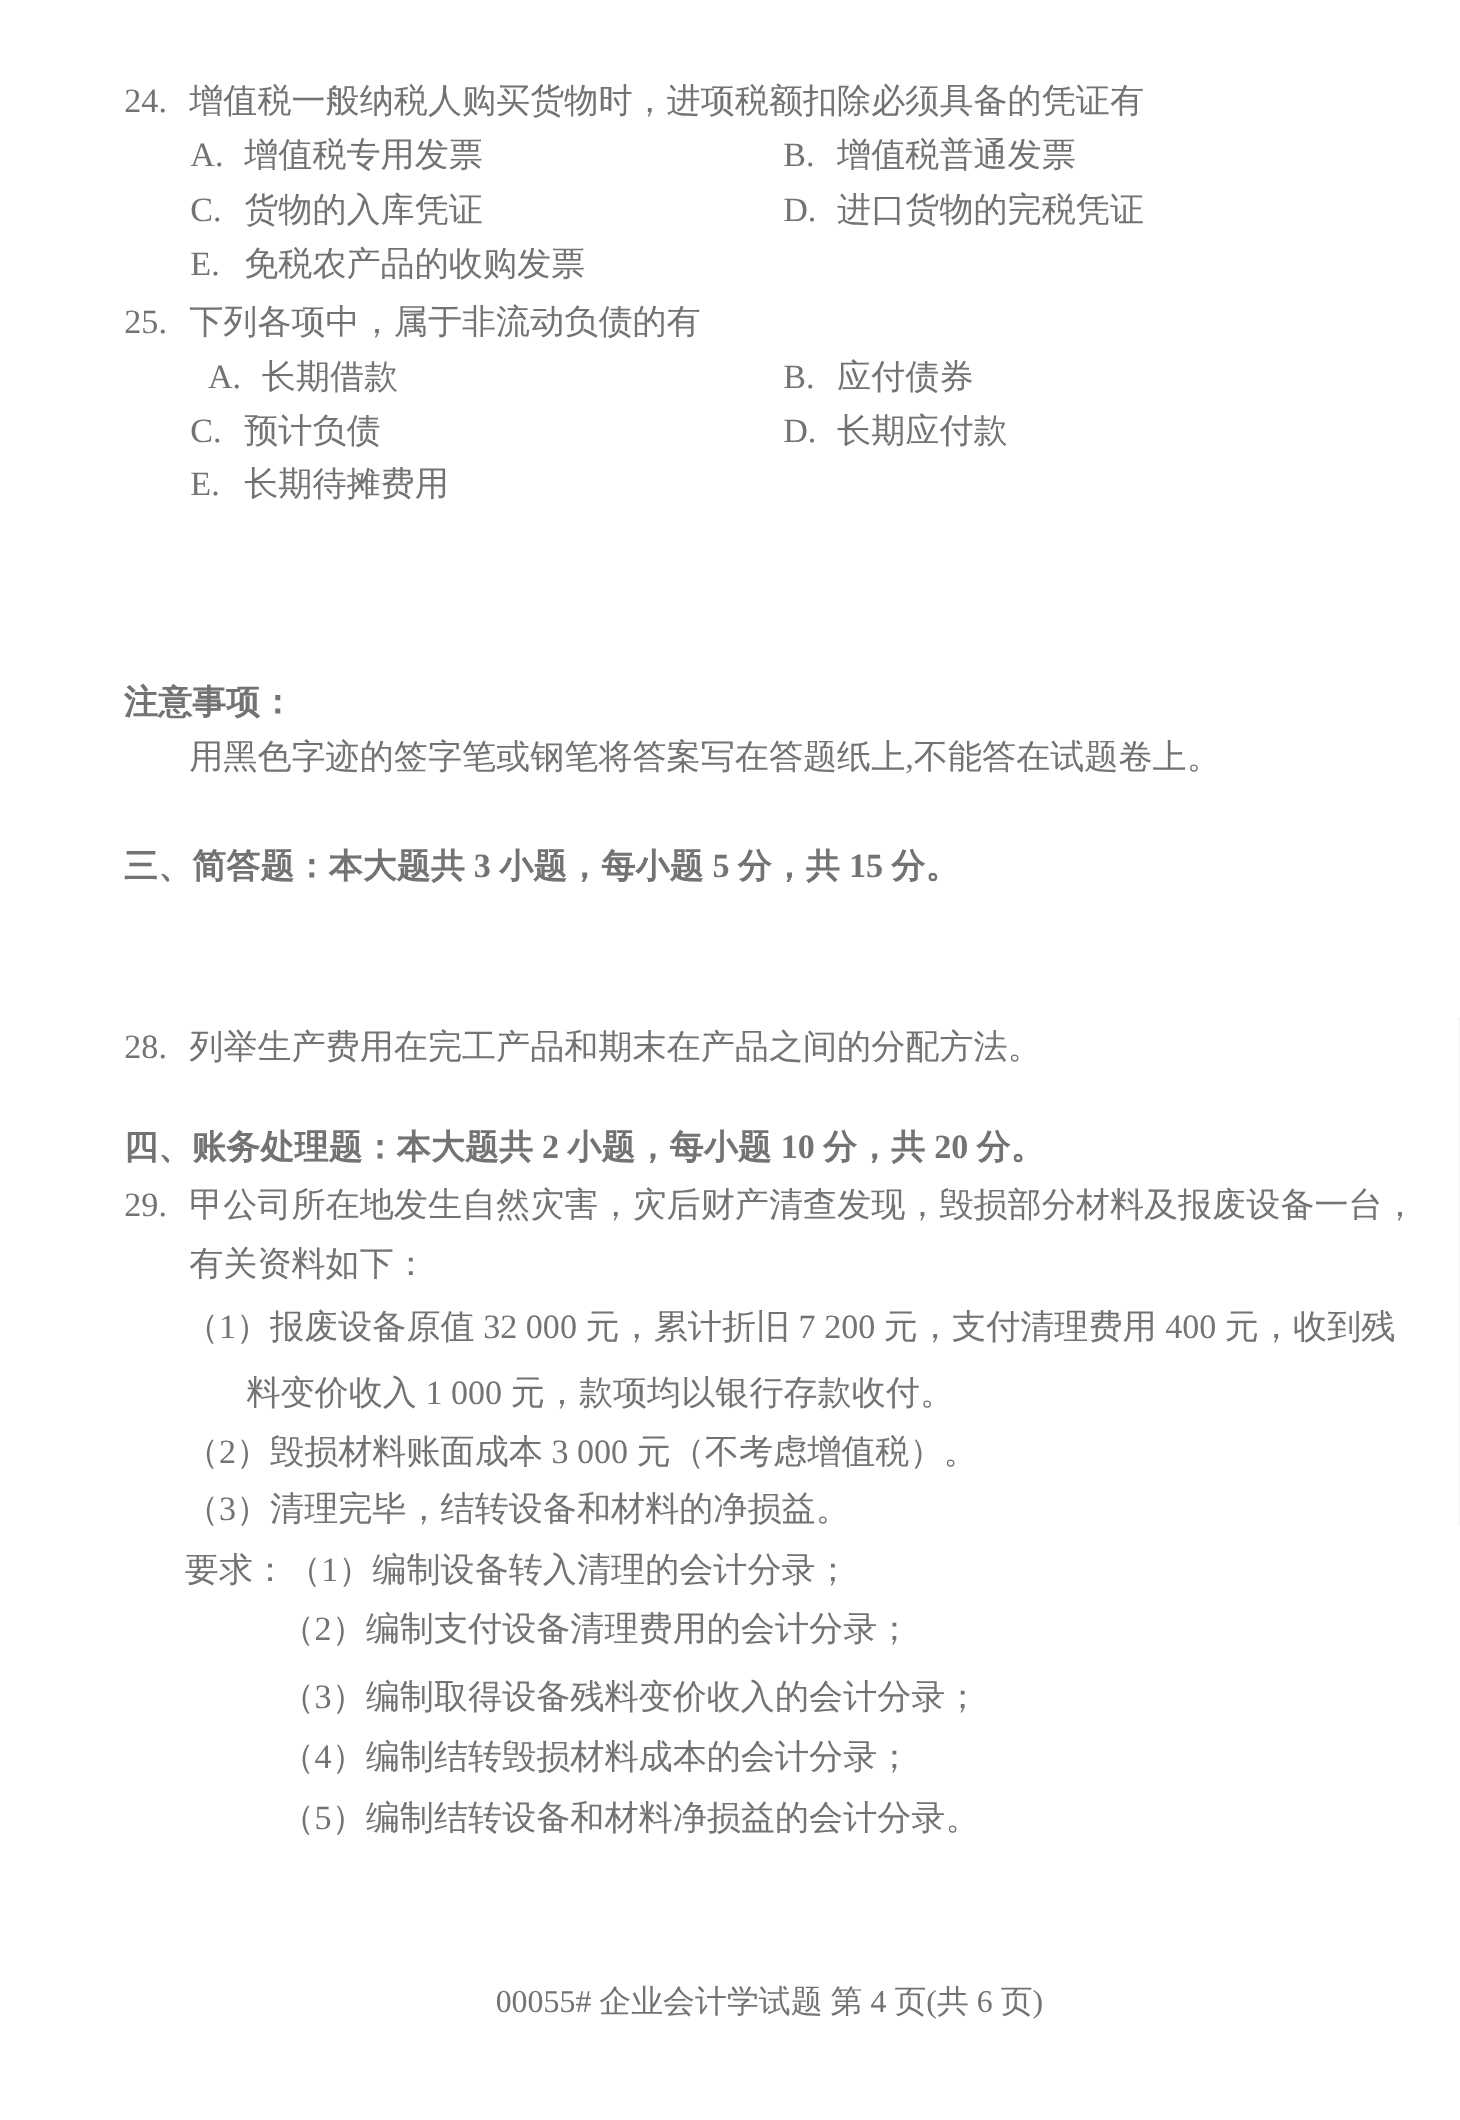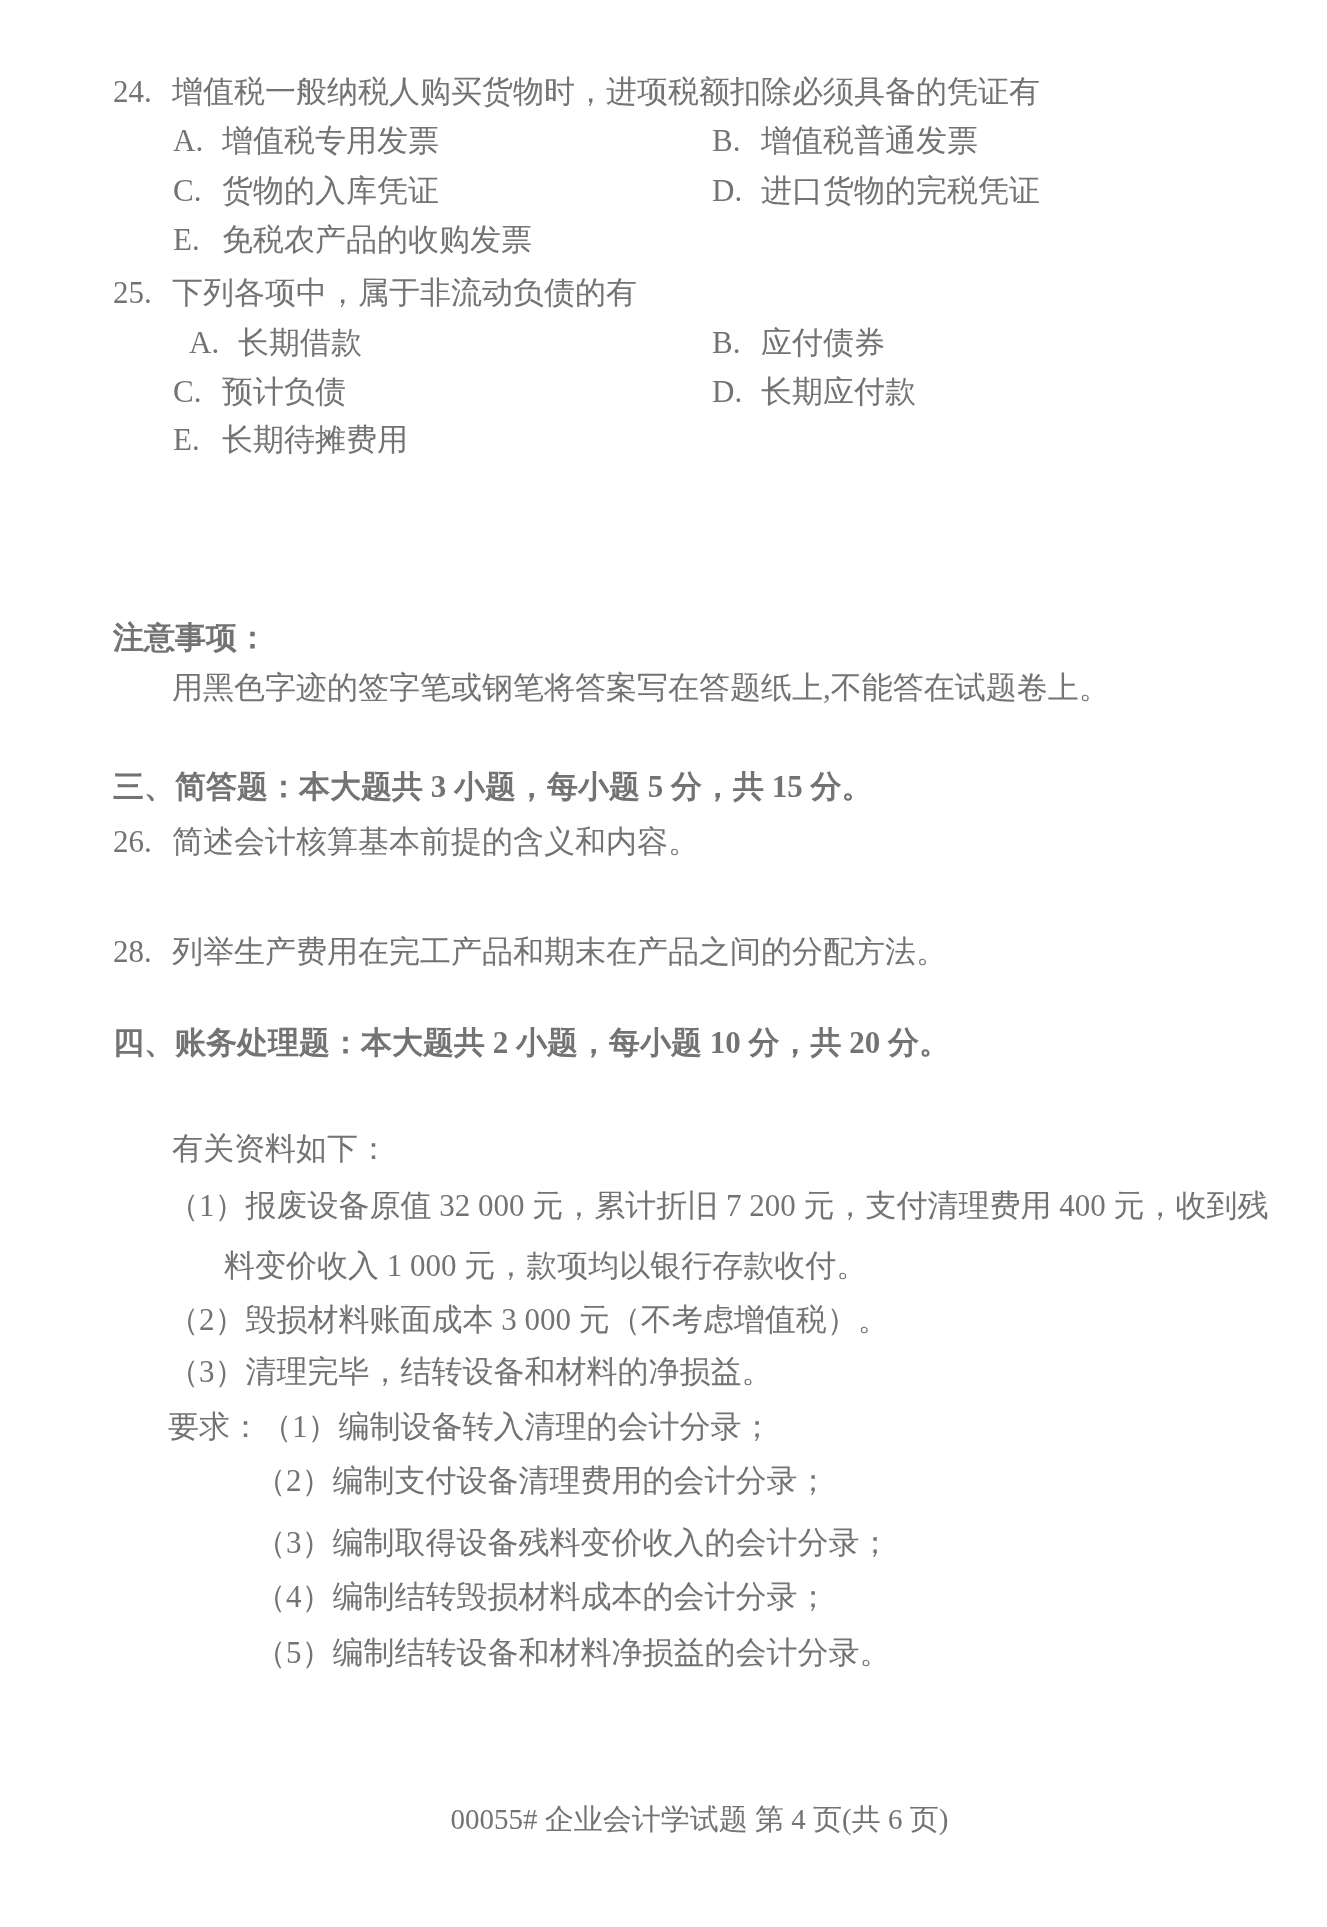--- a/index.html
+++ b/index.html
@@ -94,28 +94,28 @@
   </div>
   <div class="line" style="top:420px; left:173px;">
     <span class="opt-label">E.</span><span>长期待摊费用</span>
   </div>
 
 
   <div class="line bold" style="top:618px; left:113px;">注意事项：</div>
   <div class="line" style="top:668px; left:172px;">用黑色字迹的签字笔或钢笔将答案写在答题纸上,不能答在试题卷上。</div>
 
   <div class="line bold" style="top:767px; left:113px;">三、简答题：本大题共 3 小题，每小题 5 分，共 15 分。</div>
-  <div class="line" style="top:822px; left:113px;">
-    <span class="num">26.</span><span>简述会计核算基本前提的含义和内容。</span>
-  </div>
   <div class="line" style="top:932px; left:113px;">
     <span class="num">28.</span><span>列举生产费用在完工产品和期末在产品之间的分配方法。</span>
   </div>
 
   <div class="line bold" style="top:1023px; left:113px;">四、账务处理题：本大题共 2 小题，每小题 10 分，共 20 分。</div>
+  <div class="line" style="top:1075px; left:113px;">
+    <span class="num">29.</span><span>甲公司所在地发生自然灾害，灾后财产清查发现，毁损部分材料及报废设备一台，</span>
+  </div>
   <div class="line" style="top:1129px; left:172px;">有关资料如下：</div>
 
   <div class="line" style="top:1186px; left:168px;">（1）报废设备原值 32 000 元，累计折旧 7 200 元，支付清理费用 400 元，收到残</div>
   <div class="line" style="top:1246px; left:224px;">料变价收入 1 000 元，款项均以银行存款收付。</div>
   <div class="line" style="top:1300px; left:168px;">（2）毁损材料账面成本 3 000 元（不考虑增值税）。</div>
   <div class="line" style="top:1352px; left:168px;">（3）清理完毕，结转设备和材料的净损益。</div>
 
   <div class="line" style="top:1407px; left:168px;">要求：（1）编制设备转入清理的会计分录；</div>
   <div class="line" style="top:1461px; left:255px;">（2）编制支付设备清理费用的会计分录；</div>
   <div class="line" style="top:1523px; left:255px;">（3）编制取得设备残料变价收入的会计分录；</div>

